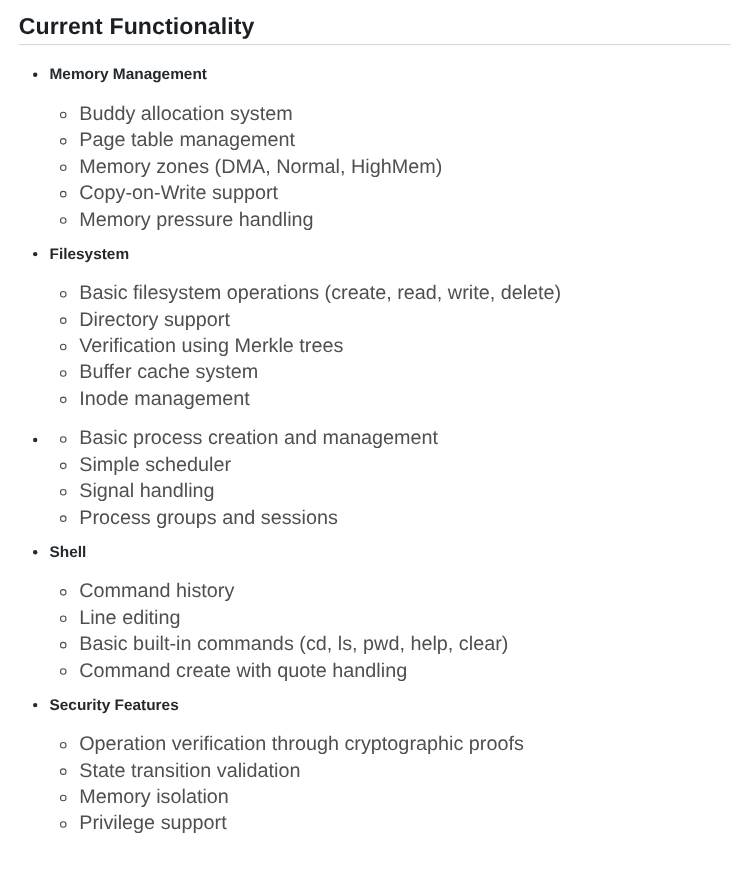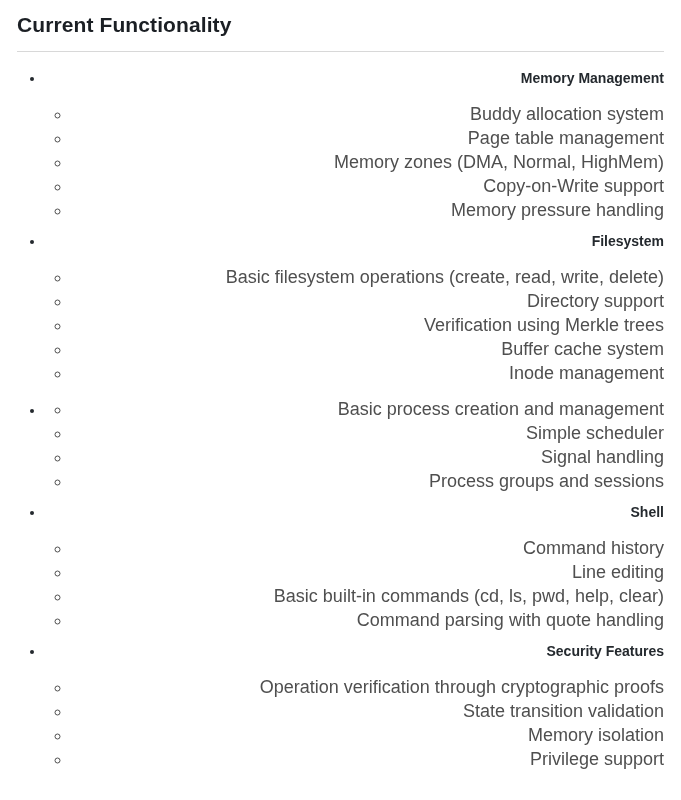--- a/index.html
+++ b/index.html
@@ -21,35 +21,34 @@
     min-height: 800px;
     padding: 12px 17px 10px 17px;
     background: var(--c-bg);
   }
   .page-title {
     margin: 0;
     font-size: 21px;
     line-height: 25px;
     font-weight: 700;
     color: var(--c-heading);
-    padding-bottom: 14px;
+    padding-bottom: 3px;
     border-bottom: 1px solid var(--c-divider);
     letter-spacing: 0.1px;
   }
   ul.top-list {
     list-style: disc;
     margin: 16px 0 0 0;
     padding: 0 0 0 28px;
   }
   li.section-item {
     font-size: 14px;
     line-height: 21px;
     color: var(--c-label);
     margin-top: 3px;
-    text-align: right;
   }
   li.section-item::marker { color: var(--c-label); }
   .section-label {
     font-weight: 700;
     color: var(--c-label);
   }
   ul.sub-list {
     list-style: circle;
     margin: 15px 0 10px 0;
     padding: 0 0 0 27px;
@@ -86,21 +85,21 @@
       <li class="section-item"><ul class="sub-list">
           <li class="sub-item">Basic process creation and management</li>
           <li class="sub-item">Simple scheduler</li>
           <li class="sub-item">Signal handling</li>
           <li class="sub-item">Process groups and sessions</li>
         </ul></li>
       <li class="section-item"><span class="section-label">Shell</span><ul class="sub-list">
           <li class="sub-item">Command history</li>
           <li class="sub-item">Line editing</li>
           <li class="sub-item">Basic built-in commands (cd, ls, pwd, help, clear)</li>
-          <li class="sub-item">Command parsing with quote handling</li>
+          <li class="sub-item">Command create with quote handling</li>
         </ul></li>
       <li class="section-item"><span class="section-label">Security Features</span><ul class="sub-list">
           <li class="sub-item">Operation verification through cryptographic proofs</li>
           <li class="sub-item">State transition validation</li>
           <li class="sub-item">Memory isolation</li>
           <li class="sub-item">Privilege support</li>
         </ul></li>
     </ul>
 </div>
 

